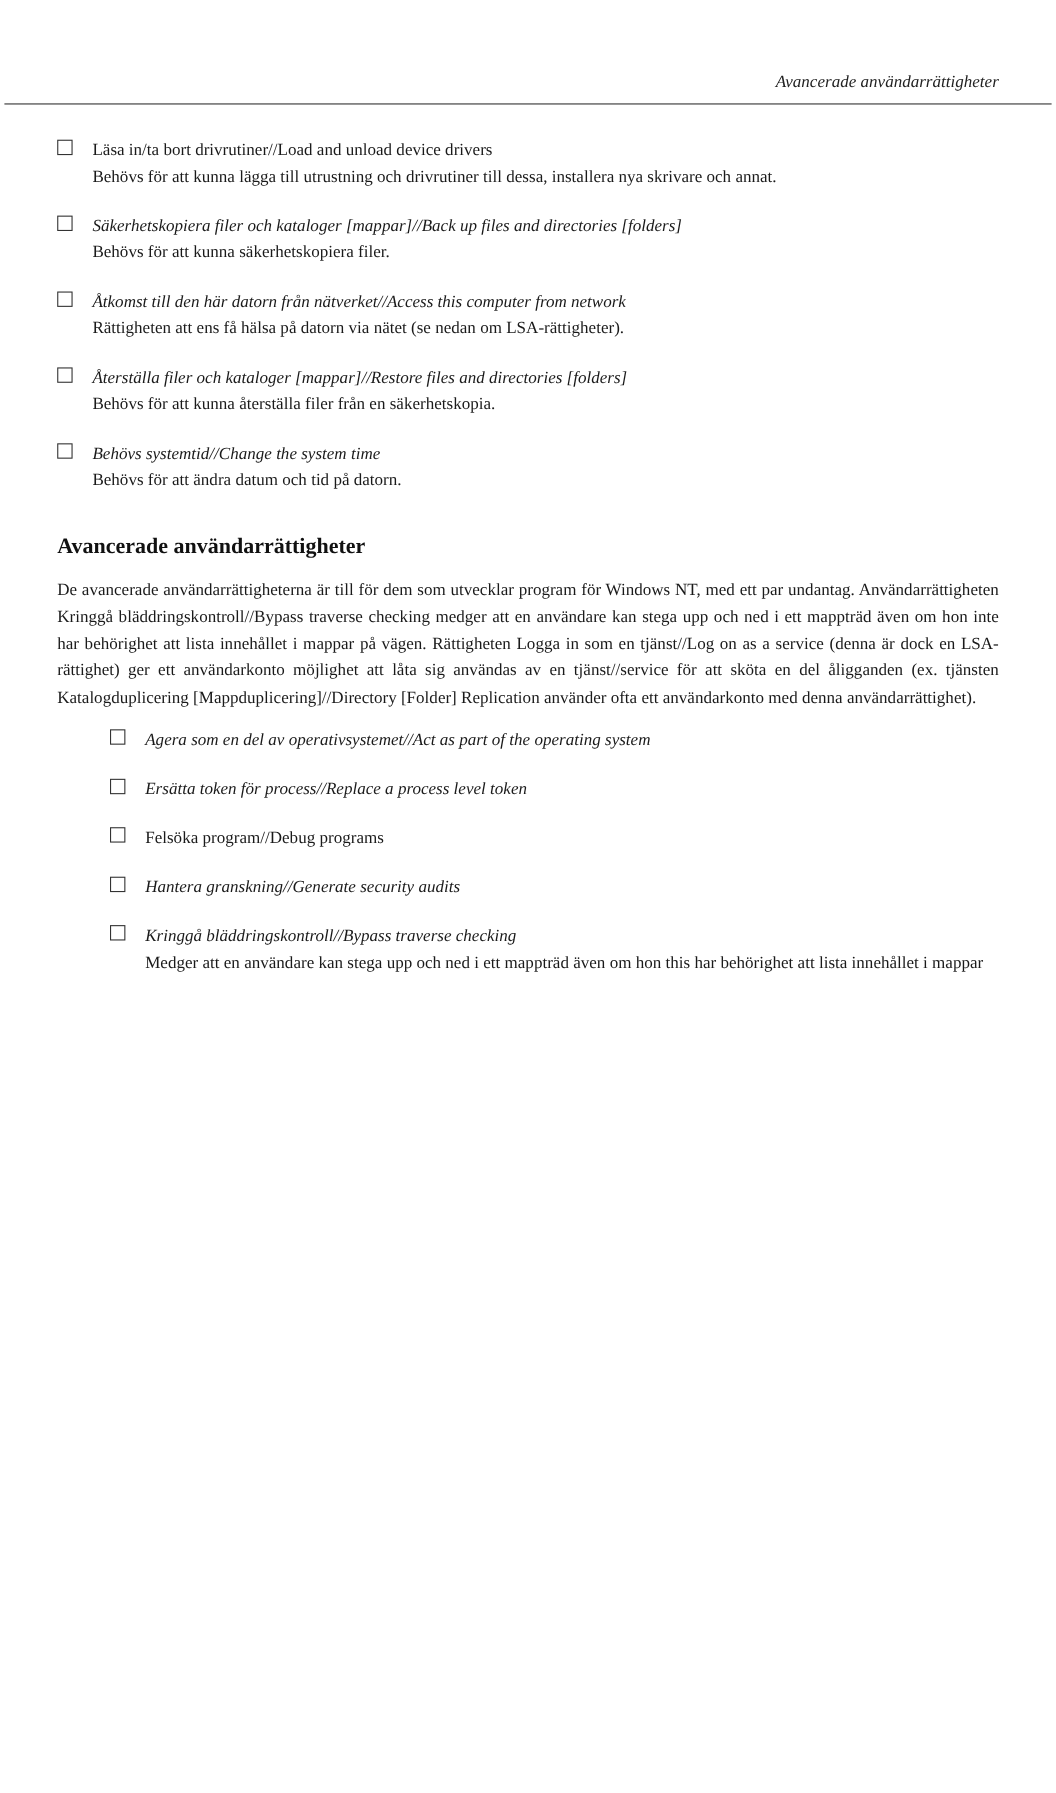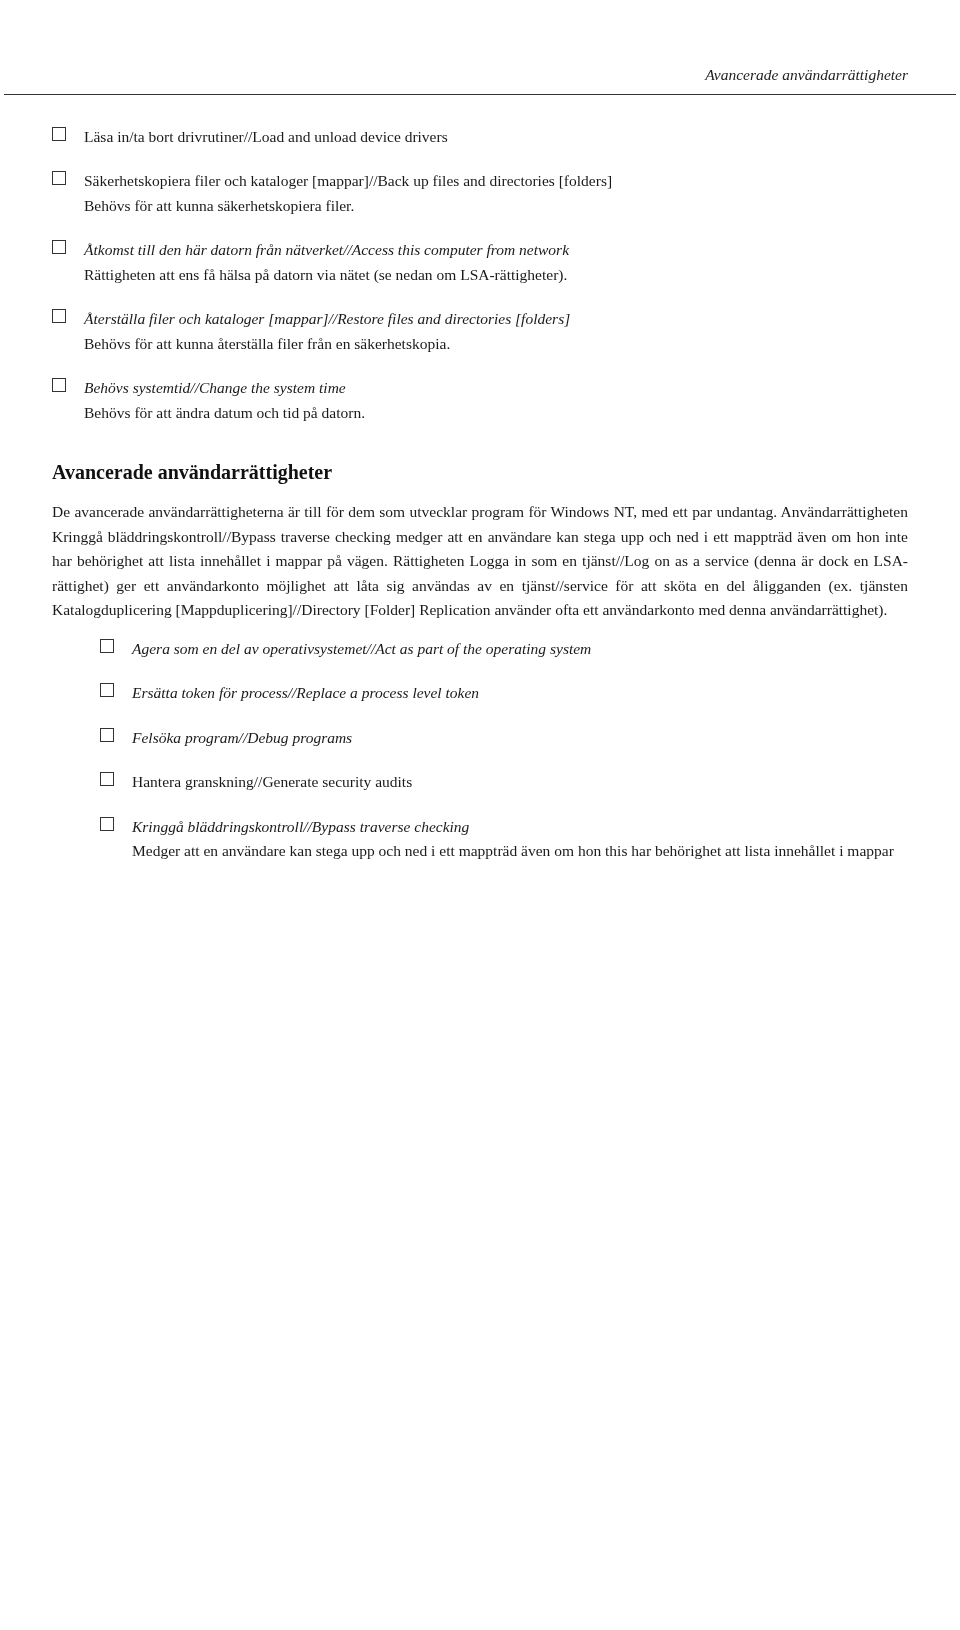--- a/index.html
+++ b/index.html
@@ -114,27 +114,28 @@
   </div>
 
   <div class="main-content">
 
     <ul class="bullet-list">
 
       <li class="bullet-item">
         <span class="bullet-checkbox"></span>
         <span class="bullet-text">
           <span style="">Läsa in/ta bort drivrutiner//Load and unload device drivers</span><br>
-        </span>
-      </li>
-
-      <li class="bullet-item">
-        <span class="bullet-checkbox"></span>
-        <span class="bullet-text">
-          <span style="">Säkerhetskopiera filer och kataloger [mappar]//Back up files and directories [folders]</span><br>
+          <span>Behövs för att kunna lägga till utrustning och drivrutiner till dessa, installera nya skrivare och annat.</span>
+        </span>
+      </li>
+
+      <li class="bullet-item">
+        <span class="bullet-checkbox"></span>
+        <span class="bullet-text">
+          <span style="font-style:italic;">Säkerhetskopiera filer och kataloger [mappar]//Back up files and directories [folders]</span><br>
           <span>Behövs för att kunna säkerhetskopiera filer.</span>
         </span>
       </li>
 
       <li class="bullet-item">
         <span class="bullet-checkbox"></span>
         <span class="bullet-text">
           <span style="font-style:italic;">Åtkomst till den här datorn från nätverket//Access this computer from network</span><br>
           <span>Rättigheten att ens få hälsa på datorn via nätet (se nedan om LSA-rättigheter).</span>
         </span>
@@ -176,28 +177,28 @@
       <li class="bullet-item">
         <span class="bullet-checkbox"></span>
         <span class="bullet-text">
           <span style="font-style:italic;font-family:Liberation Serif, serif;">Ersätta token för process//Replace a process level token</span>
         </span>
       </li>
 
       <li class="bullet-item">
         <span class="bullet-checkbox"></span>
         <span class="bullet-text">
-          <span style="font-style:italic;">Felsöka program//Debug programs</span>
-        </span>
-      </li>
-
-      <li class="bullet-item">
-        <span class="bullet-checkbox"></span>
-        <span class="bullet-text">
-          <span style="">Hantera granskning//Generate security audits</span>
+          <span style="">Felsöka program//Debug programs</span>
+        </span>
+      </li>
+
+      <li class="bullet-item">
+        <span class="bullet-checkbox"></span>
+        <span class="bullet-text">
+          <span style="font-style:italic;">Hantera granskning//Generate security audits</span>
         </span>
       </li>
 
       <li class="bullet-item">
         <span class="bullet-checkbox"></span>
         <span class="bullet-text">
           <span style="font-style:italic;">Kringgå bläddringskontroll//Bypass traverse checking</span><br>
           <span>Medger att en användare kan stega upp och ned i ett mappträd även om hon this har behörighet att lista innehållet i mappar</span>
         </span>
       </li>

